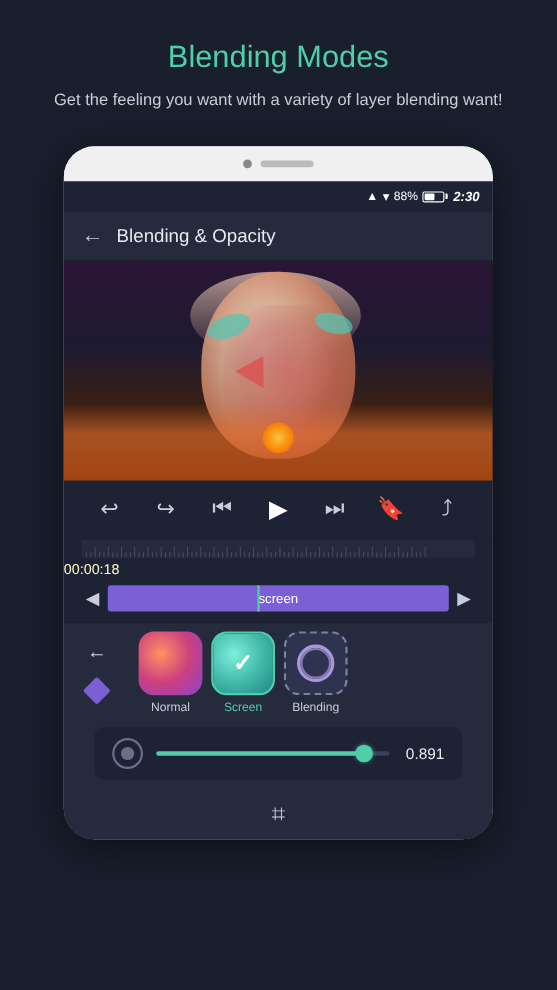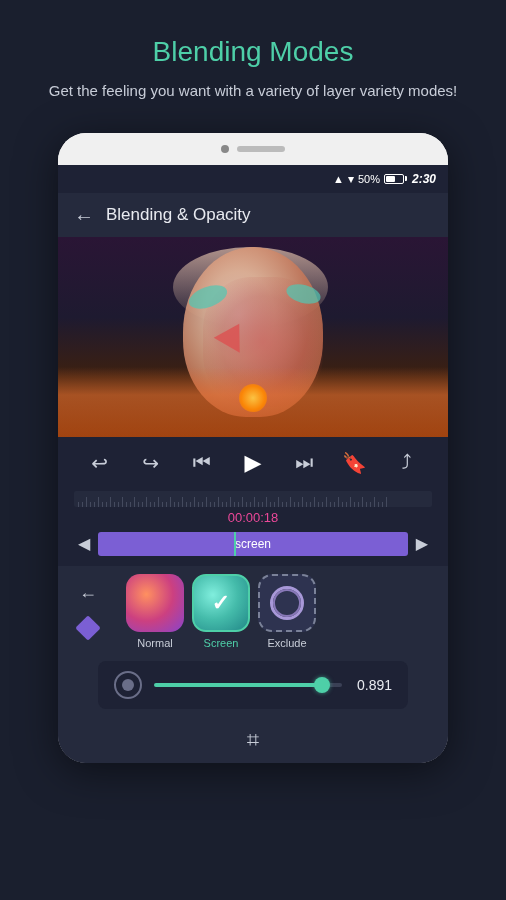--- a/index.html
+++ b/index.html
@@ -297,22 +297,21 @@
       padding: 0 4px;
       gap: 3px;
     }
     .ruler-mark {
       width: 1px;
       background: #444a5e;
     }
     .ruler-mark.tall { height: 10px; }
     .ruler-mark.short { height: 5px; }
     .timecode {
-      text-align: center;
-      color: #ec4899;
+      color: #fef9c3;
       font-size: 13px;
       font-weight: 500;
       padding: 3px 0;
     }
     .timeline-track {
       height: 32px;
       margin: 0 16px;
       display: flex;
       align-items: center;
       position: relative;
@@ -527,36 +526,36 @@
       align-items: center;
       justify-content: center;
       padding: 10px;
     }
   </style>
 </head>
 <body>
 
 <div class="header">
   <div class="header-title">Blending Modes</div>
-  <div class="header-subtitle">Get the feeling you want with a variety of layer variety modes!</div>
+  <div class="header-subtitle">Get the feeling you want with a variety of layer blending want!</div>
 </div>
 
 <div class="phone-mockup">
 
   <div class="phone-top">
     <div class="phone-camera"></div>
     <div class="phone-speaker"></div>
   </div>
 
   <div class="app-screen">
 
     <div class="status-bar">
       <span class="status-signal">▲</span>
       <span class="status-wifi">▾</span>
-      <span class="status-battery-pct">50%</span>
+      <span class="status-battery-pct">88%</span>
       <div class="status-battery">
         <div class="status-battery-fill"></div>
       </div>
       <span class="status-time">2:30</span>
     </div>
 
     <div class="app-header">
       <div class="back-arrow">←</div>
       <div class="app-header-title">Blending &amp; Opacity</div>
     </div>
@@ -704,27 +703,27 @@
               <span class="thumb-check">✓</span>
             </div>
             <span class="blend-label selected">Screen</span>
           </div>
 
 
           <div class="blend-item">
             <div class="blend-thumb thumb-exclude">
               <div class="thumb-exclude-inner"></div>
             </div>
-            <span class="blend-label">Exclude</span>
+            <span class="blend-label">Blending</span>
           </div>
 
         </div>
       </div>
 
-      <div style="padding: 8px 24px;">
+      <div style="padding: 8px 12px;">
         <div class="opacity-row">
           <div class="opacity-icon">
             <div class="opacity-icon-inner"></div>
           </div>
           <div class="opacity-slider">
             <div class="opacity-thumb"></div>
           </div>
           <div class="opacity-value">0.891</div>
         </div>
       </div>

